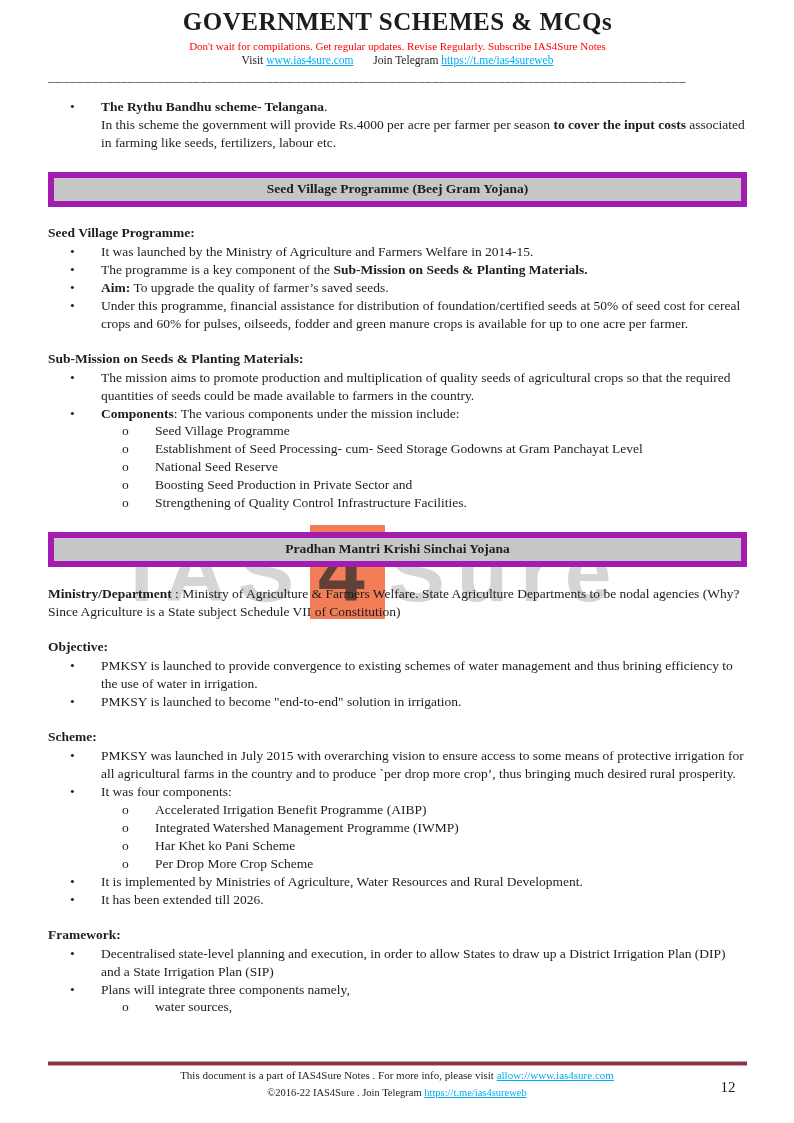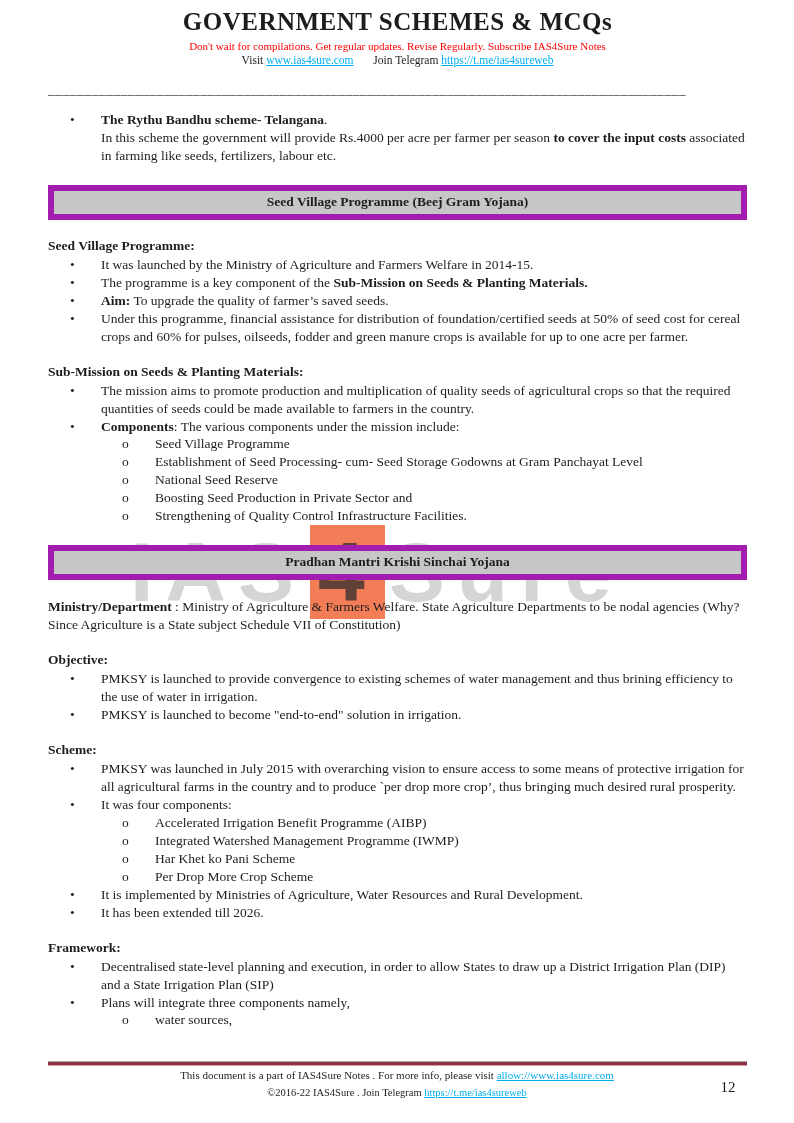--- a/index.html
+++ b/index.html
@@ -50,21 +50,21 @@
     font-size:11.5px;
     margin-top:2px;
   }
   a.lnk{color:#00aeef;text-decoration:underline;cursor:pointer;margin-top:6px;}
   .visitline .gap{display:inline-block;width:14px;}
   .separator{
     white-space:nowrap;
     overflow:hidden;
     font-size:13.5px;
     height:17px;
-    margin-top:16px;
+    margin-top:3px;
     letter-spacing:0.5px;
   }
   .banner{
     margin:20px 0 0 0;
     border:6px solid #a21caf;
     background:#c6c6c6;
     text-align:center;
     font-weight:bold;
     font-size:13.5px;
     padding:3px 0 4px 0;

